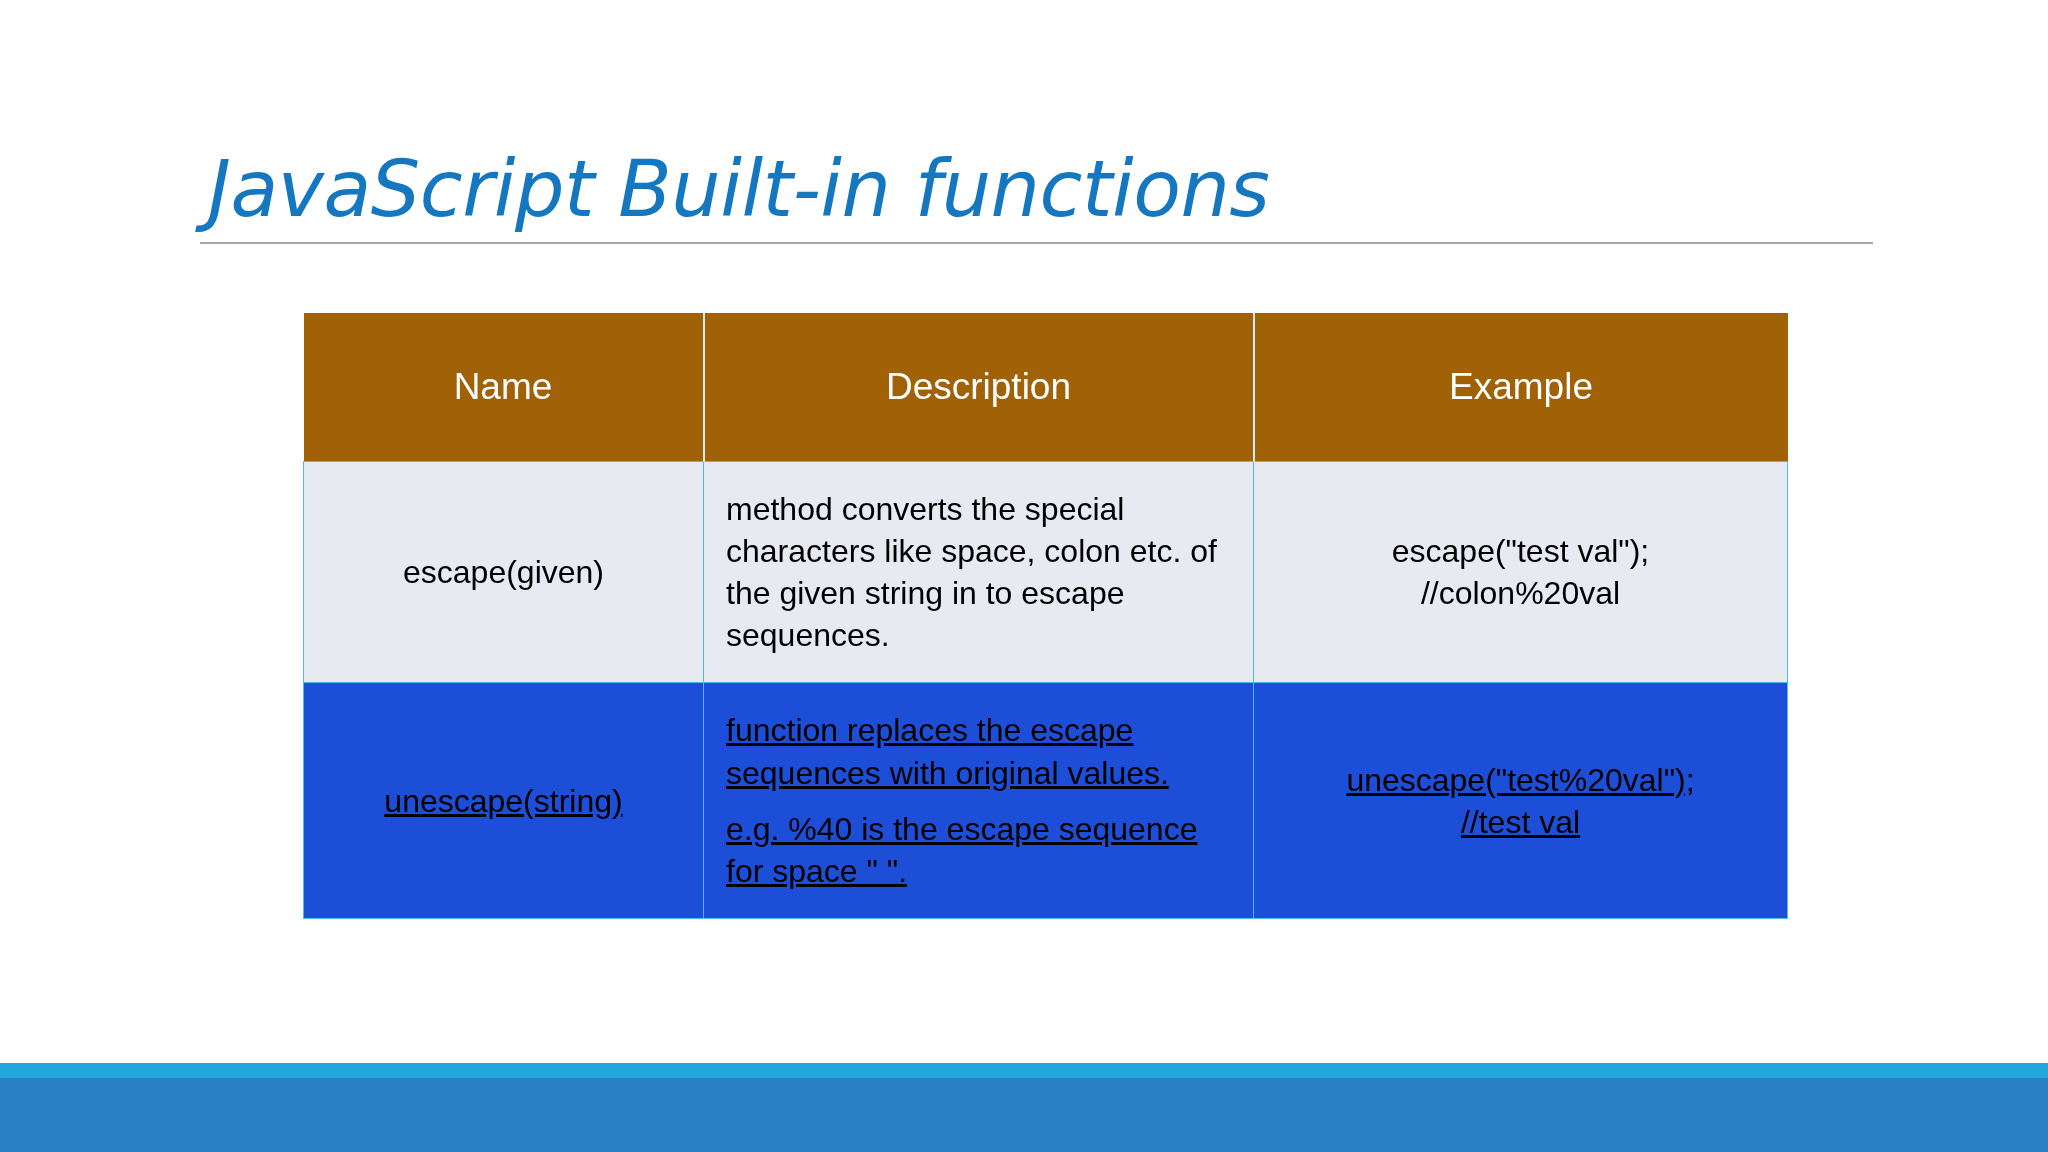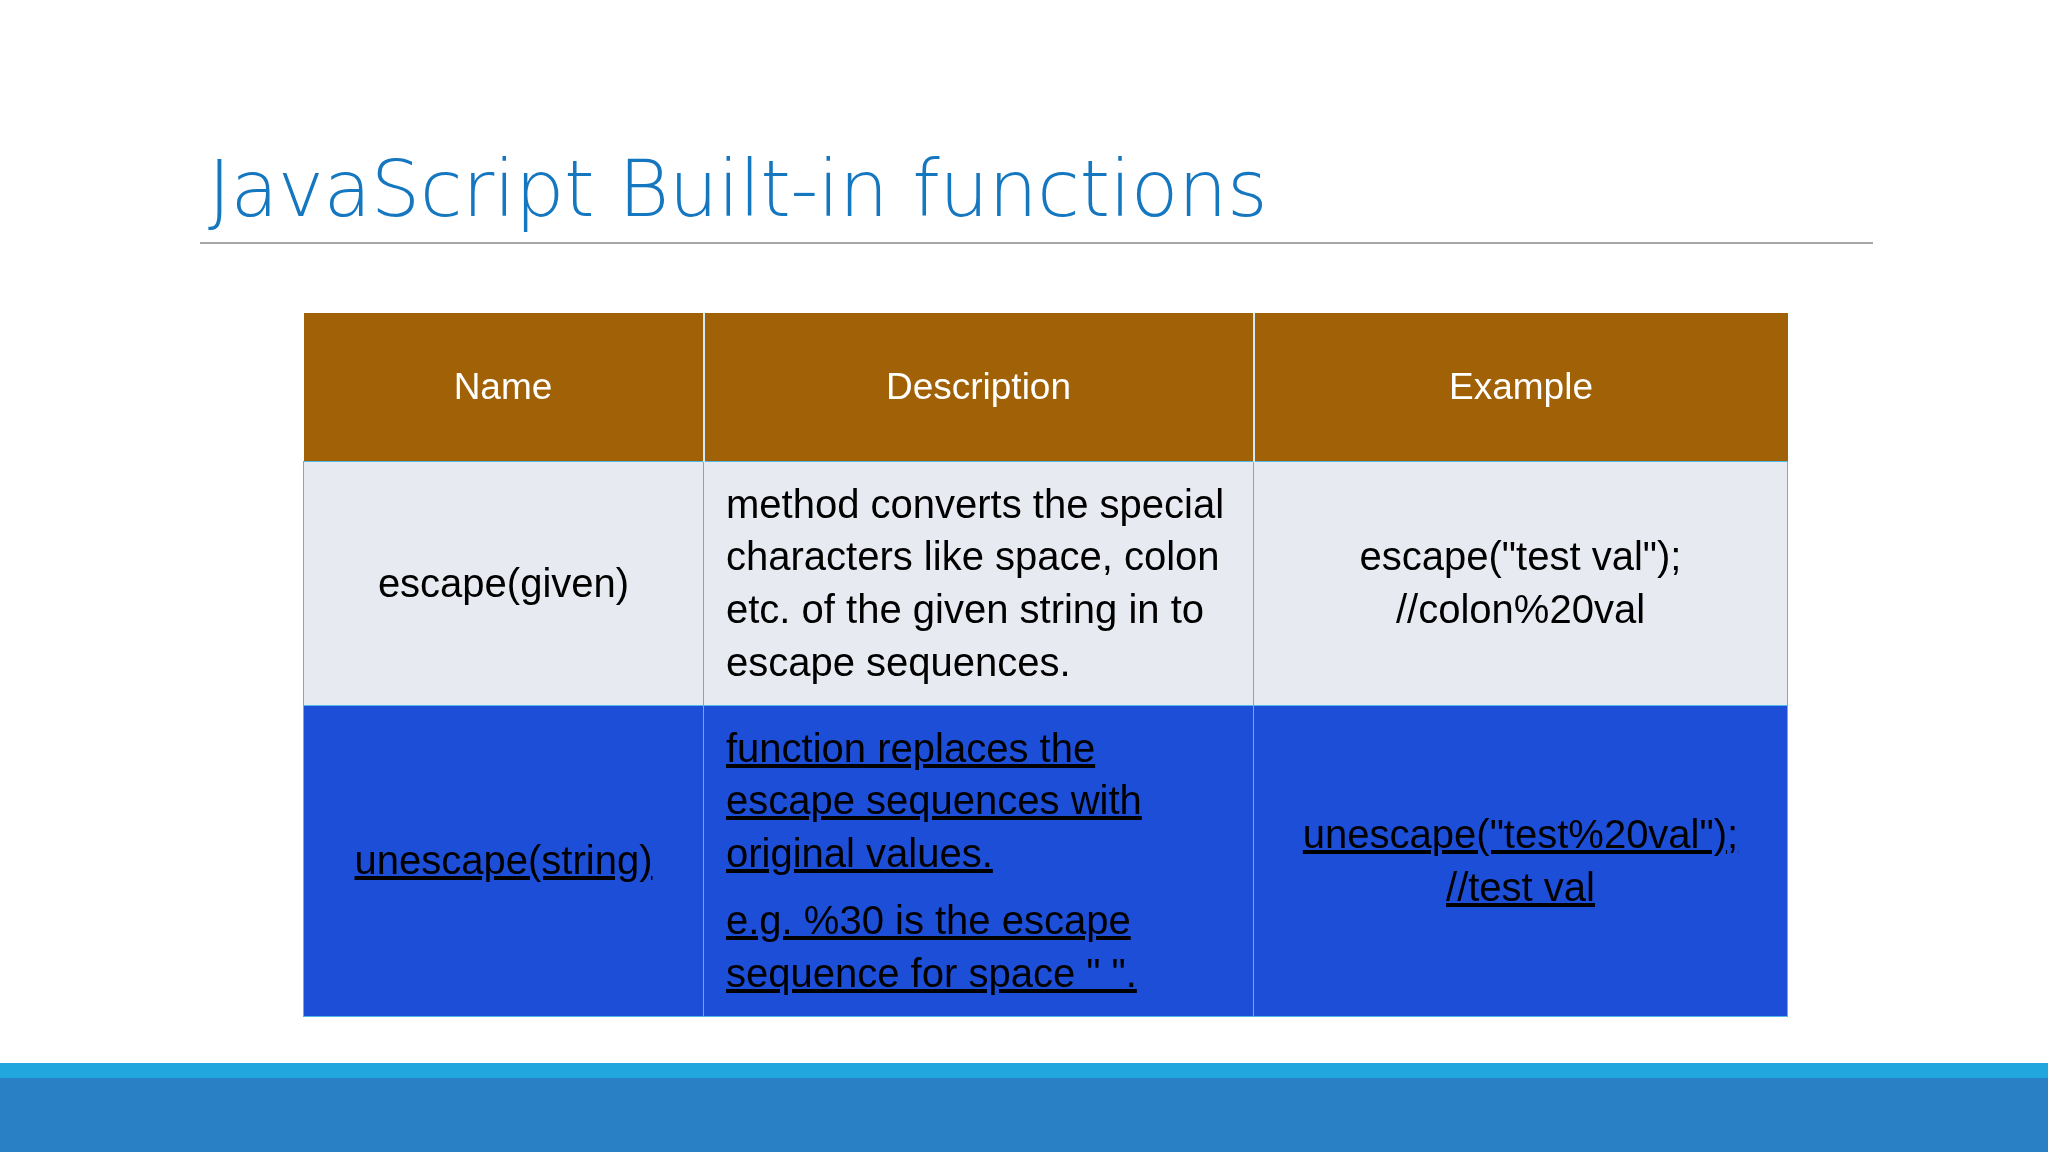--- a/index.html
+++ b/index.html
@@ -32,20 +32,21 @@
   .slide-title {
     font-family: "DejaVu Sans", sans-serif;
     font-weight: 300;
     font-size: 78px;
     line-height: 1.0;
     color: #1577c0;
     letter-spacing: -0.5px;
     white-space: nowrap;
     margin: 0;
     padding: 0 0 14px 8px;
+    font-style: italic;
   }
   .title-rule {
     width: 1673px;
     height: 2px;
     background: #a6a6a6;
   }
 
   
   .table-wrap {
     position: absolute;
@@ -71,25 +72,25 @@
     text-align: center;
     vertical-align: middle;
     height: 148px;
     padding: 0 10px;
     border-right: 2px solid #cfeaf8;
     box-sizing: border-box;
   }
   thead th:last-child { border-right: none; margin-top: 42px; }
 
   tbody td {
-    font-size: 40px;
+    font-size: 32px;
     color: #000000;
     font-family: "Liberation Sans", sans-serif;
     vertical-align: middle;
-    padding: 16px 22px;
+    padding: 26px 22px;
     border: 1px solid #4fb9e8;
     box-sizing: border-box;
     line-height: 1.32;
   }
   tbody tr.row-alt td { background: #e8eaf2; }
   tbody tr.row-plain td { background: #1d4ed8; text-decoration: underline; }
 
   td.cell-name,
   td.cell-example { text-align: center; }
   td.cell-desc { text-align: left; }
@@ -149,21 +150,21 @@
           </td>
           <td class="cell-example">
             <span class="ex-line">escape("test val");</span>
             <span class="ex-line">//colon%20val</span>
           </td>
         </tr>
         <tr class="row-plain">
           <td class="cell-name">unescape(string)</td>
           <td class="cell-desc">
             <p>function replaces the escape sequences with original values.</p>
-            <p>e.g. %30 is the escape sequence for space " ".</p>
+            <p>e.g. %40 is the escape sequence for space " ".</p>
           </td>
           <td class="cell-example">
             <span class="ex-line">unescape("test%20val");</span>
             <span class="ex-line">//test val</span>
           </td>
         </tr>
       </tbody>
     </table>
   </div>
 

